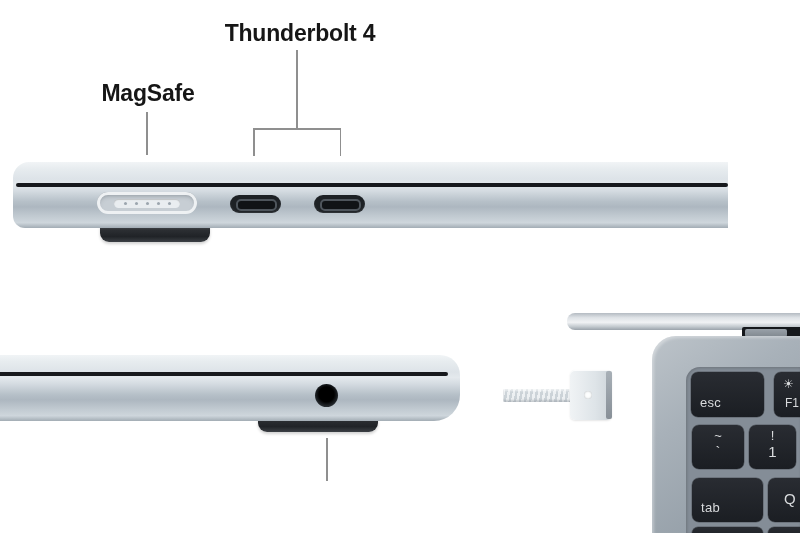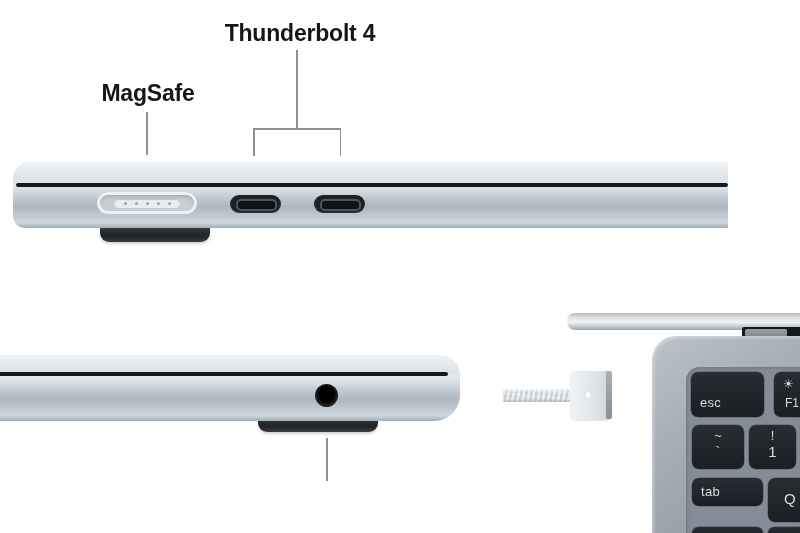--- a/index.html
+++ b/index.html
@@ -182,21 +182,21 @@
 
   <div class="key" style="left:692px;top:425px;width:52px;height:44px;">
     <span class="k-top">~</span>
     <span class="k-bottom">`</span>
   </div>
   <div class="key" style="left:749px;top:425px;width:47px;height:44px;">
     <span class="k-top">!</span>
     <span class="k-bottom">1</span>
   </div>
 
-  <div class="key" style="left:692px;top:478px;width:71px;height:28px;">
+  <div class="key" style="left:692px;top:478px;width:71px;height:44px;">
     <span class="k-corner">tab</span>
   </div>
   <div class="key" style="left:768px;top:478px;width:40px;height:44px;">
     <span class="k-q">Q</span>
   </div>
 
   <div class="key" style="left:692px;top:527px;width:71px;height:12px;"></div>
   <div class="key" style="left:768px;top:527px;width:40px;height:12px;"></div>
 
 </div>

